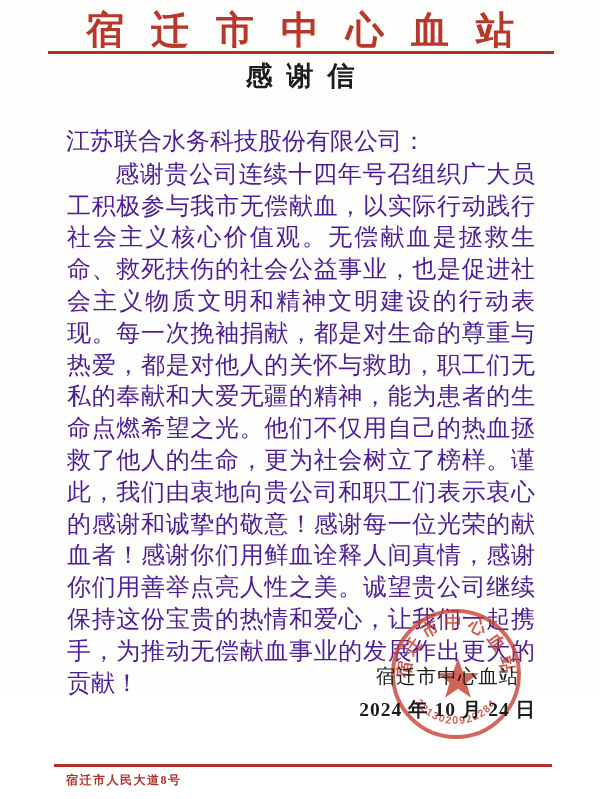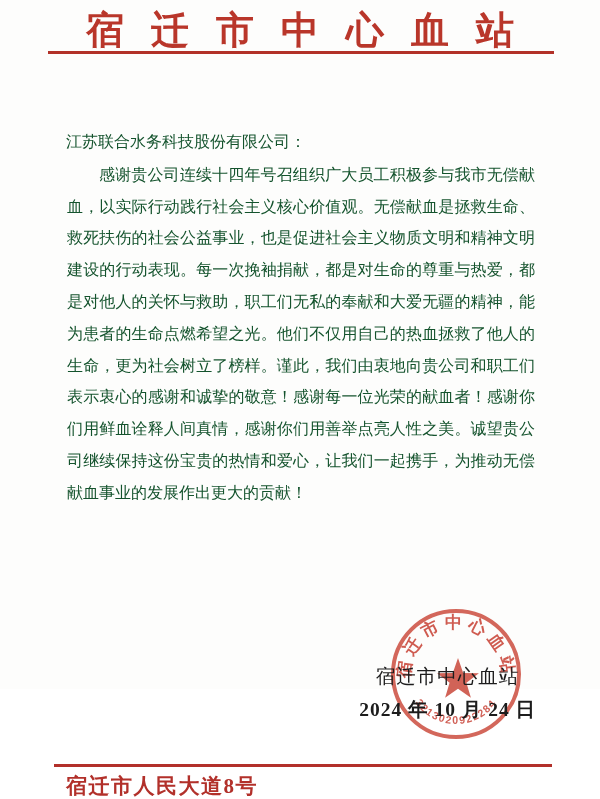--- a/index.html
+++ b/index.html
@@ -50,23 +50,23 @@
     color: #1d1d1d;
     letter-spacing: 14px;
     padding-left: 14px;
   }
   
   .letter-body {
     position: absolute;
     top: 126px;
     left: 66px;
     width: 470px;
-    font-size: 16px;
+    font-size: 24px;
     line-height: 31.8px;
-    color: #14532d;
+    color: #4c1d95;
     text-align: justify;
   }
   .salutation { margin: 0; }
   .para {
     margin: 1px;
     text-indent: 2em;
   }
   
   .signature {
     position: absolute;
@@ -128,32 +128,33 @@
   .footer-row {
     position: absolute;
     top: 772px;
     left: 66px;
     right: 62px;
     display: flex;
     justify-content: space-between;
     align-items: center;
     color: #b2302a;
     font-weight: bold;
-    font-size: 21px;
+    font-size: 12px;
   }
   .footer-address { letter-spacing: 1.5px; }
   .footer-phone { letter-spacing: 0.5px; white-space: nowrap; }
 </style>
 </head>
 <body>
 
 <div class="page">
 
   <div class="org-title">宿迁市中心血站</div>
   <div class="header-rule"></div>
+  <div class="letter-title">感谢信</div>
 
   <div class="letter-body">
     <p class="salutation">江苏联合水务科技股份有限公司：</p>
     <p class="para">感谢贵公司连续十四年号召组织广大员工积极参与我市无偿献血，以实际行动践行社会主义核心价值观。无偿献血是拯救生命、救死扶伤的社会公益事业，也是促进社会主义物质文明和精神文明建设的行动表现。每一次挽袖捐献，都是对生命的尊重与热爱，都是对他人的关怀与救助，职工们无私的奉献和大爱无疆的精神，能为患者的生命点燃希望之光。他们不仅用自己的热血拯救了他人的生命，更为社会树立了榜样。谨此，我们由衷地向贵公司和职工们表示衷心的感谢和诚挚的敬意！感谢每一位光荣的献血者！感谢你们用鲜血诠释人间真情，感谢你们用善举点亮人性之美。诚望贵公司继续保持这份宝贵的热情和爱心，让我们一起携手，为推动无偿献血事业的发展作出更大的贡献！</p>
   </div>
 
   <div class="seal">
     <svg viewBox="0 0 136 140" xmlns="http://www.w3.org/2000/svg">
       <defs>
         <path id="sealTopArc" d="M 23.6,80.9 A 46,46 0 1 1 112.4,80.9" fill="none"></path>

